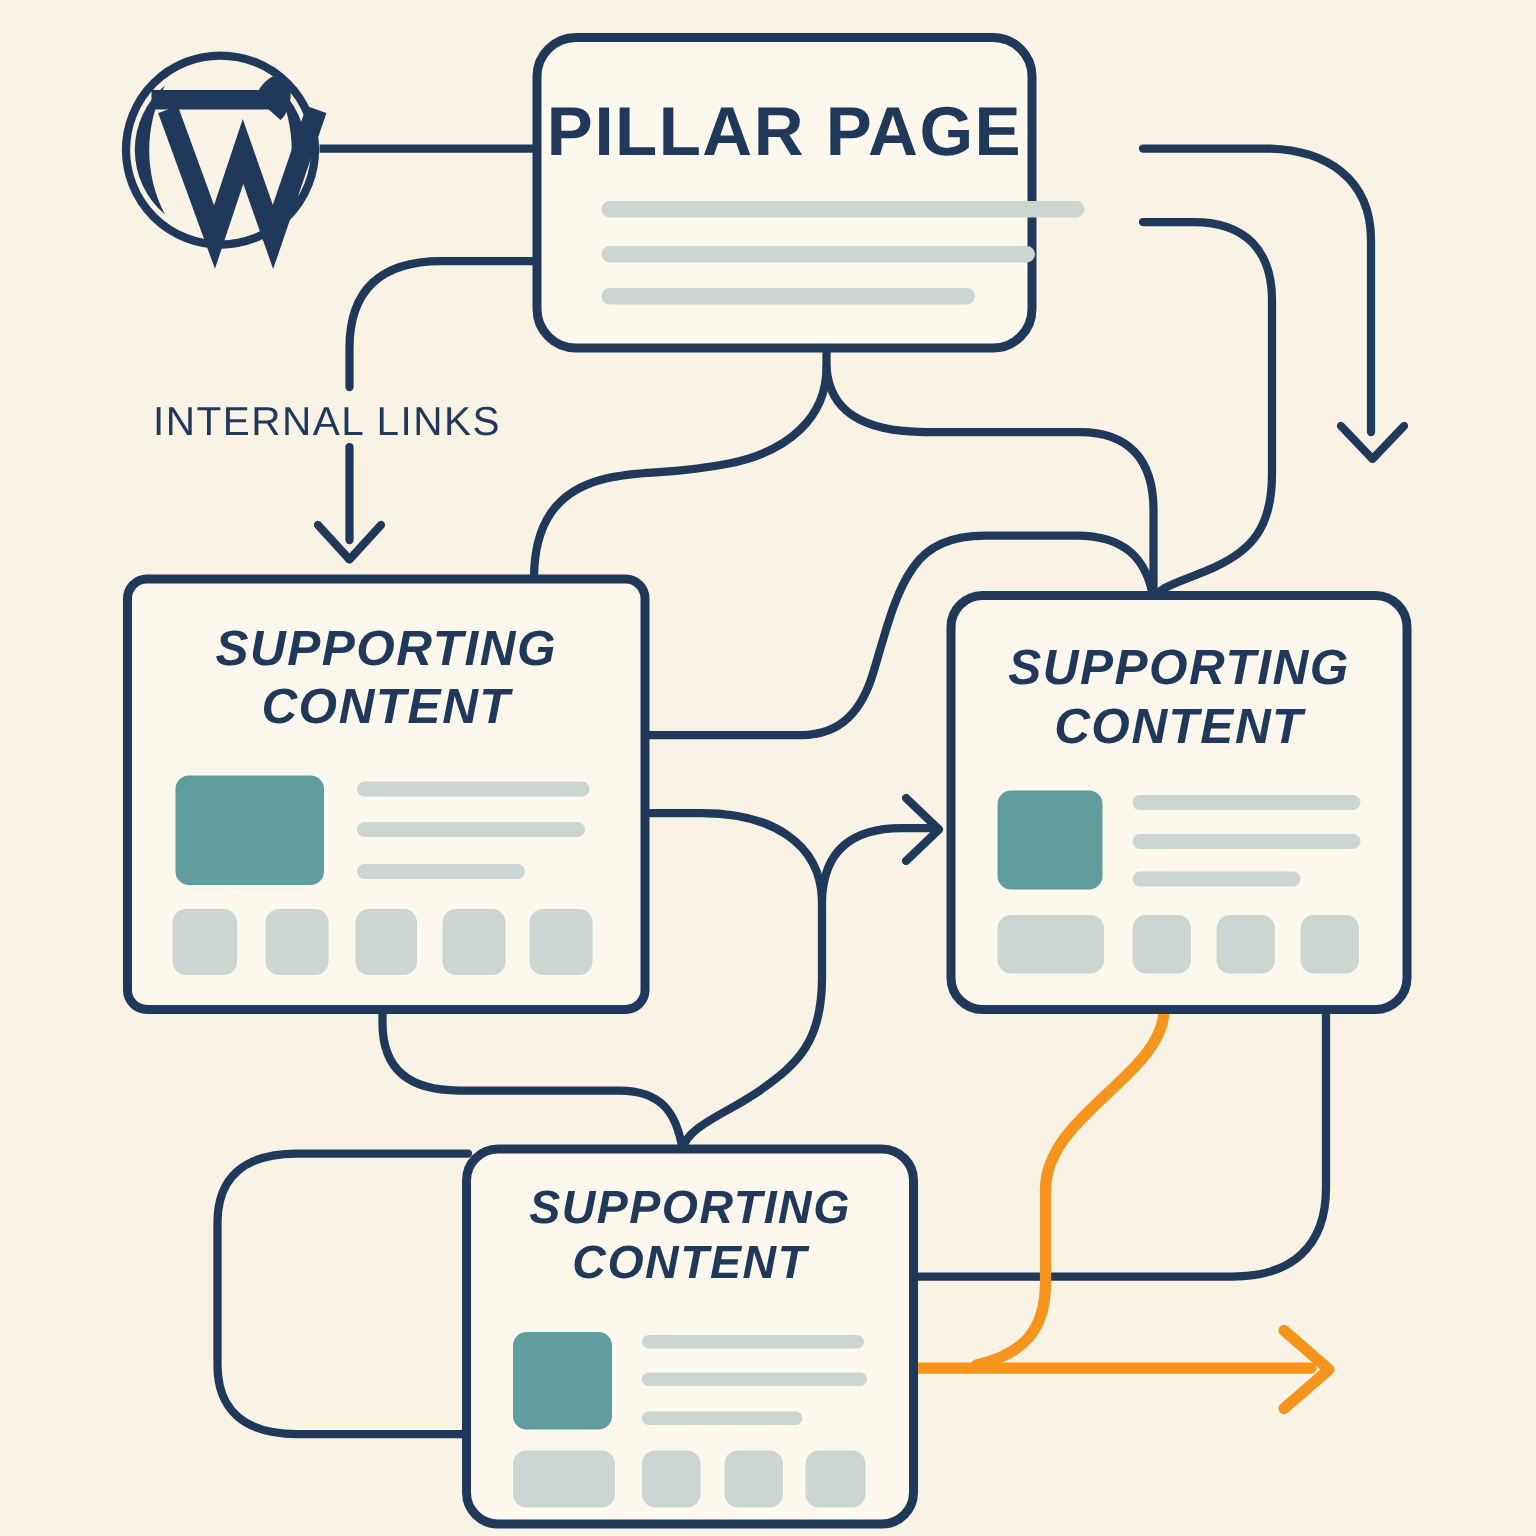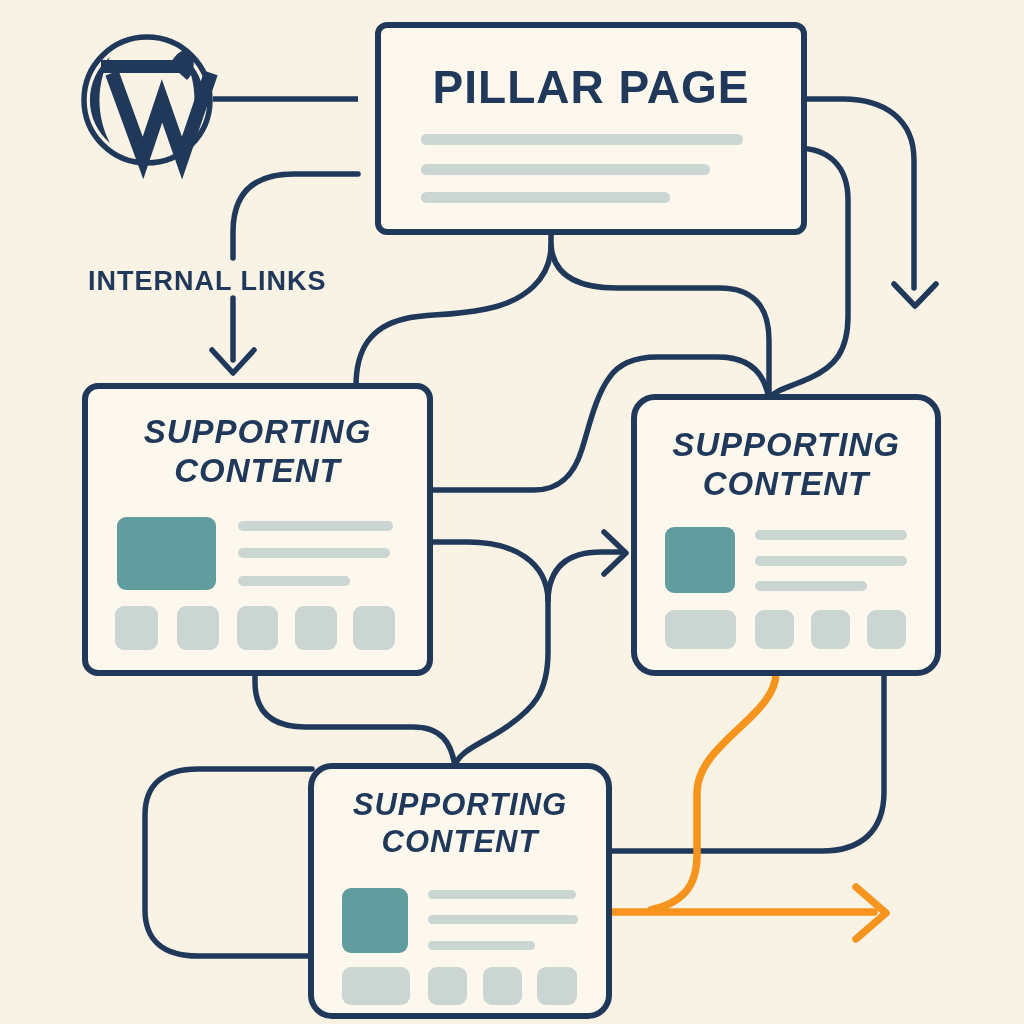--- a/index.html
+++ b/index.html
@@ -11,28 +11,28 @@
   .stage{position:relative;width:1024px;height:1024px;background:var(--bg);overflow:hidden;}
   .layer{position:absolute;inset:0;}
   .box{position:absolute;box-sizing:border-box;border:6px solid var(--navy);
        background:var(--box_fill);}
   .box-title{position:absolute;left:50%;transform:translateX(-50%);
        color:var(--navy);font-weight:bold;text-align:center;letter-spacing:1px;
        line-height:1.18;white-space:normal;}
   .ph-line{position:absolute;background:var(--gray);border-radius:6px;}
   .ph-square{position:absolute;background:var(--gray);border-radius:9px;}
   .thumb{position:absolute;background:var(--teal);border-radius:9px;}
-  .pillar{left:375px;top:22px;width:432px;height:213px;border-radius:12px;}
+  .pillar{left:355px;top:22px;width:336px;height:213px;border-radius:29px;}
   .pillar .box-title{top:32px;font-size:46px;width:100%;}
   .sbox .box-title{font-size:33px;width:250px;font-style:italic;}
   .sbox-left{left:82px;top:383px;width:351px;height:293px;border-radius:16px;}
   .sbox-right{left:631px;top:394px;width:310px;height:282px;border-radius:24px;}
   .sbox-bottom{left:308px;top:763px;width:304px;height:256px;border-radius:24px;}
-  .int-label{position:absolute;left:88px;top:266px;width:260px;
-       color:var(--navy);font-weight:bold;font-size:27px;letter-spacing:1px;}
+  .int-label{position:absolute;left:88px;top:266px;width:260px;text-align:center;
+       color:var(--navy);font-weight:normal;font-size:27px;letter-spacing:1px;}
   svg .cn{stroke:var(--navy);stroke-width:5.5;fill:none;stroke-linecap:round;stroke-linejoin:round;}
   svg .cb{stroke:var(--navy);stroke-width:5.5;fill:none;stroke-linecap:butt;}
   svg .co{stroke:var(--orange);stroke-width:7.5;fill:none;stroke-linecap:round;stroke-linejoin:round;}
   svg .nf{fill:var(--navy);stroke:none;}
   svg .wstroke{stroke:var(--navy);stroke-width:14;fill:none;stroke-linejoin:miter;}
 </style>
 </head>
 <body>
 
 <div class="stage">

